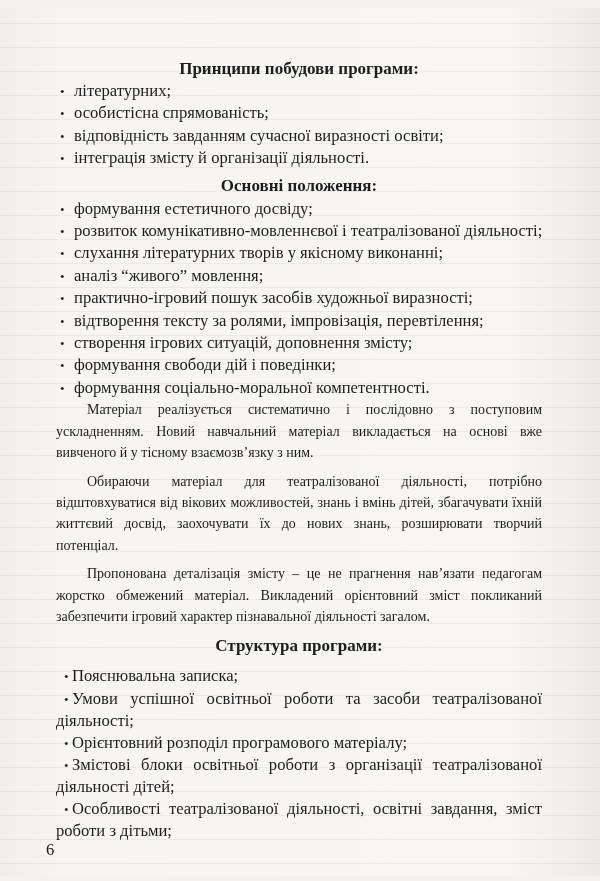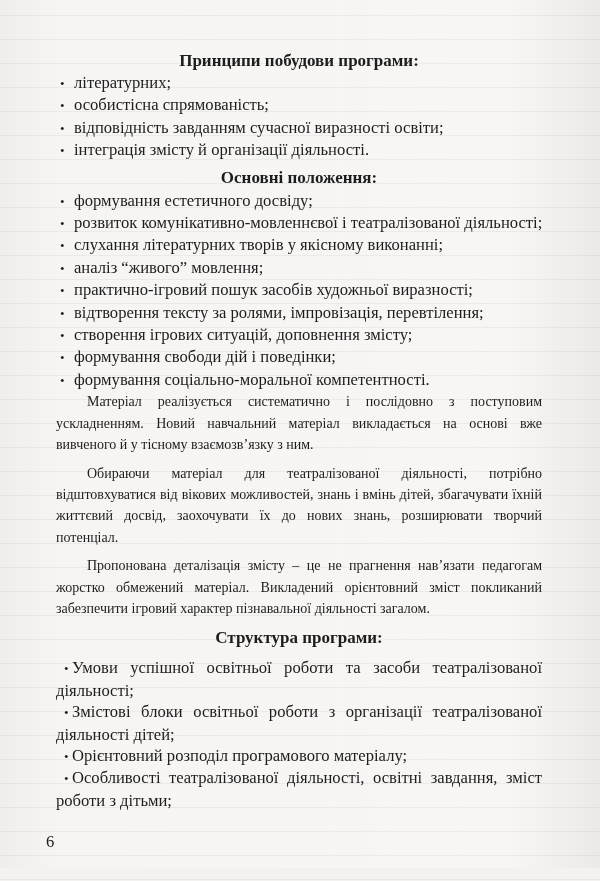--- a/index.html
+++ b/index.html
@@ -1,18 +1,18 @@
 <!DOCTYPE html>
 <html><head>
 <meta charset="utf-8">
 <style>
   html,body{margin:0;padding:0;}
   body{width:600px;height:881px;background:#f3f2f0;overflow:hidden;position:relative;
        font-family:"Liberation Serif","DejaVu Serif",serif;color:#1d1d1d;}
-  .page{position:absolute;left:0;top:0;width:600px;height:868px;
+  .page{position:absolute;left:0;top:8px;width:600px;height:868px;
         background:linear-gradient(90deg,#efeeec 0%,#f6f5f3 10%,#f7f6f4 85%,#ebeae8 100%);}
   .ghost{position:absolute;left:0;top:0;width:600px;height:881px;opacity:0.07;
          background:repeating-linear-gradient(180deg,transparent 0 15px,#555 15px 16px,transparent 16px 24px);}
   .content{position:absolute;left:56px;top:48px;width:486px;}
   h2{font-size:17px;font-weight:bold;text-align:center;margin:0;line-height:22px;}
   ul{list-style:none;margin:0;padding:0;}
   li{font-size:16.6px;line-height:21.4px;white-space:nowrap;padding-left:4px;}
   li .b{display:inline-block;width:14px;font-size:13px;}
   .sec1 h2{margin-top:2px;}
   .sec2{margin-top:5px;}
@@ -59,22 +59,23 @@
         <li><span class="b">•</span><span>формування соціально-моральної компетентності.</span></li>
       </ul>
       <p class="p1">Матеріал реалізується систематично і послідовно з поступовим ускладненням. Новий навчальний матеріал викладається на основі вже вивченого й у тісному взаємозв’язку з ним.</p>
       <p class="p2">Обираючи матеріал для театралізованої діяльності, потрібно відштовхуватися від вікових можливостей, знань і вмінь дітей, збагачувати їхній життєвий досвід, заохочувати їх до нових знань, розширювати творчий потенціал.</p>
       <p class="p3">Пропонована деталізація змісту – це не прагнення нав’язати педагогам жорстко обмежений матеріал. Викладений орієнтовний зміст покликаний забезпечити ігровий характер пізнавальної діяльності загалом.</p>
     </section>
 
     <section class="sec3">
       <h2>Структура програми:</h2>
       <ul>
+        <li><span class="b">•</span><span>Пояснювальна записка;</span></li>
         <li><span class="b">•</span><span>Умови успішної освітньої роботи та засоби театралізованої діяльності;</span></li>
+        <li><span class="b">•</span><span>Орієнтовний розподіл програмового матеріалу;</span></li>
         <li><span class="b">•</span><span>Змістові блоки освітньої роботи з організації театралізованої діяльності дітей;</span></li>
-        <li><span class="b">•</span><span>Орієнтовний розподіл програмового матеріалу;</span></li>
         <li><span class="b">•</span><span>Особливості театралізованої діяльності, освітні завдання, зміст роботи з дітьми;</span></li>
       </ul>
     </section>
   </div>
 
   <div class="pagenum">6</div>
 </div>
 
 </body></html>

